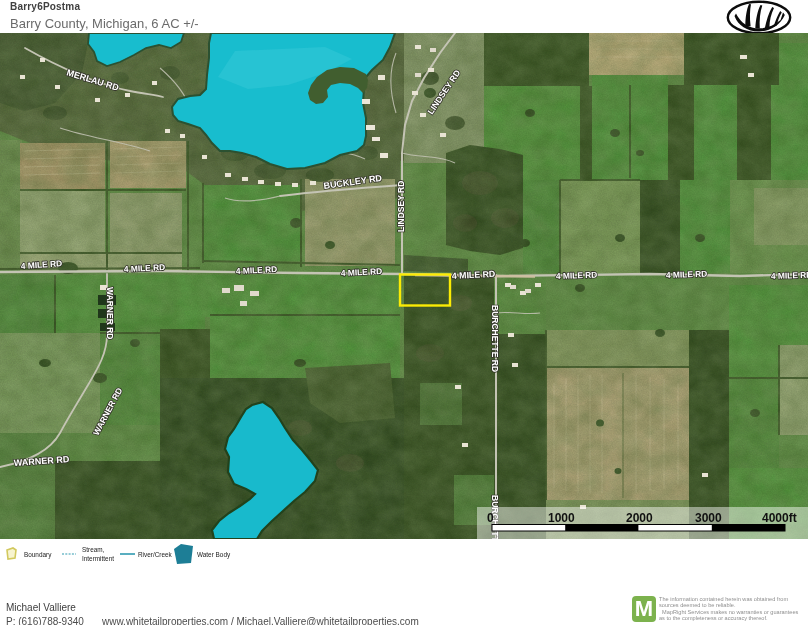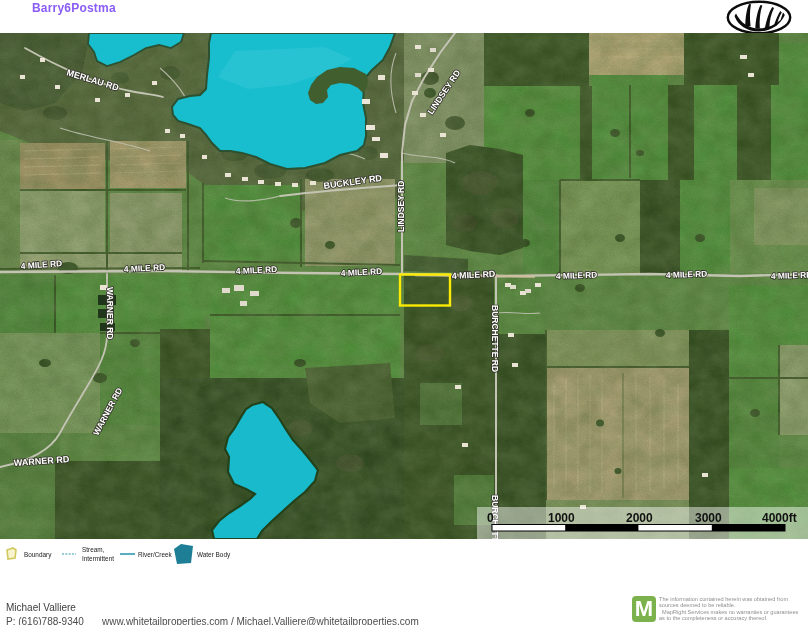--- a/index.html
+++ b/index.html
@@ -1,31 +1,32 @@
 <!DOCTYPE html>
 <html><head>
 <meta charset="utf-8">
 <style>
 html,body{margin:0;padding:0;background:#fff;}
 body{width:808px;height:625px;position:relative;font-family:"Liberation Sans",sans-serif;overflow:hidden;}
 #header{position:absolute;left:0;top:0;width:808px;height:33px;background:#fff;}
-#title{position:absolute;left:10px;top:1px;font-size:12px;font-weight:bold;color:#8b5cf6;letter-spacing:0.2px;margin-left:22px;}
+#title{position:absolute;left:10px;top:1px;font-size:10px;font-weight:bold;color:#404040;letter-spacing:0.2px;}
 #subtitle{position:absolute;left:10px;top:16px;font-size:13px;color:#6b6b6b;}
 #map{position:absolute;left:0;top:33px;width:808px;height:506px;filter:saturate(1.13) brightness(1.01);}
 #legend{position:absolute;left:0;top:539px;width:808px;height:30px;background:#fff;}
 #footer{position:absolute;left:0;top:569px;width:808px;height:56px;background:#fff;}
 .ftxt{position:absolute;font-size:10px;color:#4c4c4c;}
 </style>
 </head>
 <body>
 
 <div id="header">
 
 <div id="title">Barry6Postma</div>
 
+<div id="subtitle">Barry County, Michigan, 6 AC +/-</div>
 
 <svg style="position:absolute;left:725px;top:0px" width="68" height="36" viewBox="0 0 68 36">
 <ellipse cx="34" cy="17.5" rx="31.2" ry="15.8" fill="#fff" stroke="#0c0c0c" stroke-width="2.4"></ellipse>
 <path fill="#0c0c0c" d="M11,13.5 C14.5,20.5 20,25.5 27,27.5 C36,29.8 47,27.5 55.5,20 L58,12.5 C58.8,13.3 59.4,14.2 59.8,15 C55,26 44,31.5 34,31.5 C22,31.5 13,25.5 9.5,16 Z"></path>
 <path fill="#0c0c0c" d="M20.3,26 C20.4,17.5 21.5,9.5 24,4 L26,4.2 C24.8,10 24.6,17.5 25.6,26.2 Z"></path>
 <path fill="#0c0c0c" d="M30.3,28.2 C30.8,19.5 32.5,10.5 35.5,5 L37.3,5.6 C35,12 34.3,20.5 34.8,28.6 Z"></path>
 <path fill="#0c0c0c" d="M39.8,28.3 C41.4,20.5 43.8,12.5 47.2,7 L49,8 C46,14 44.5,21 44.4,27.6 Z"></path>
 <path fill="#0c0c0c" d="M48.5,26.6 C50.5,20.5 52.8,15 55.2,11 L56.8,12.4 C54.4,16.2 52.6,21.2 51.8,25.4 Z"></path>
 </svg>
 </div>

